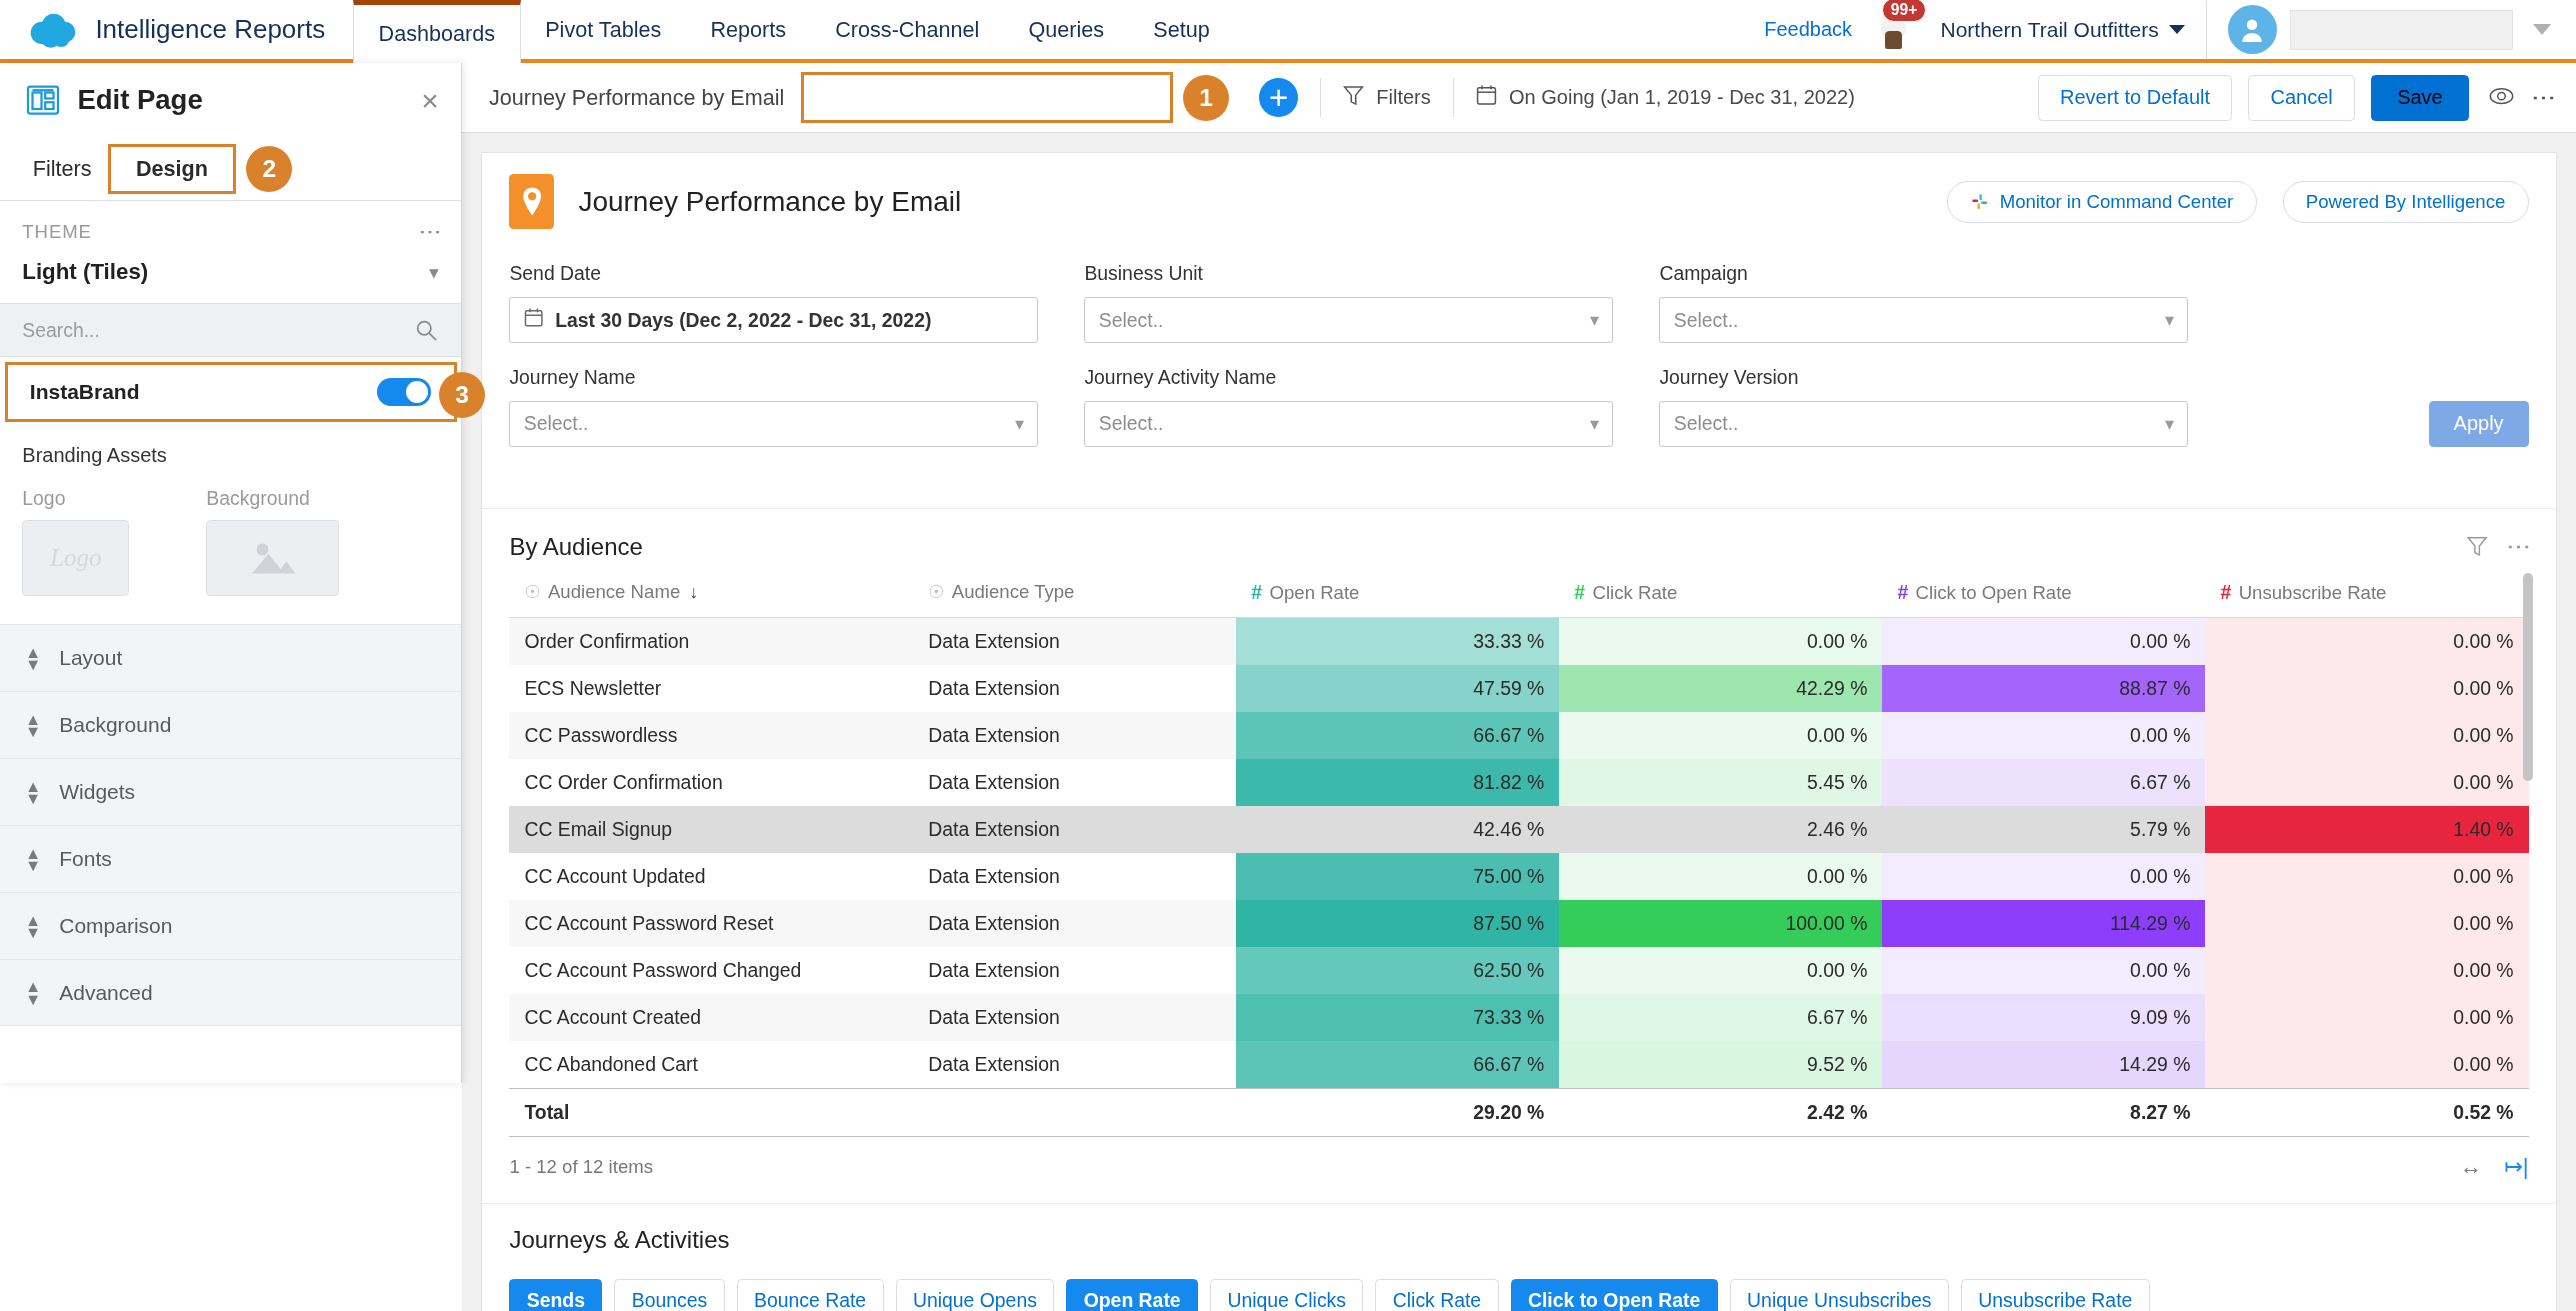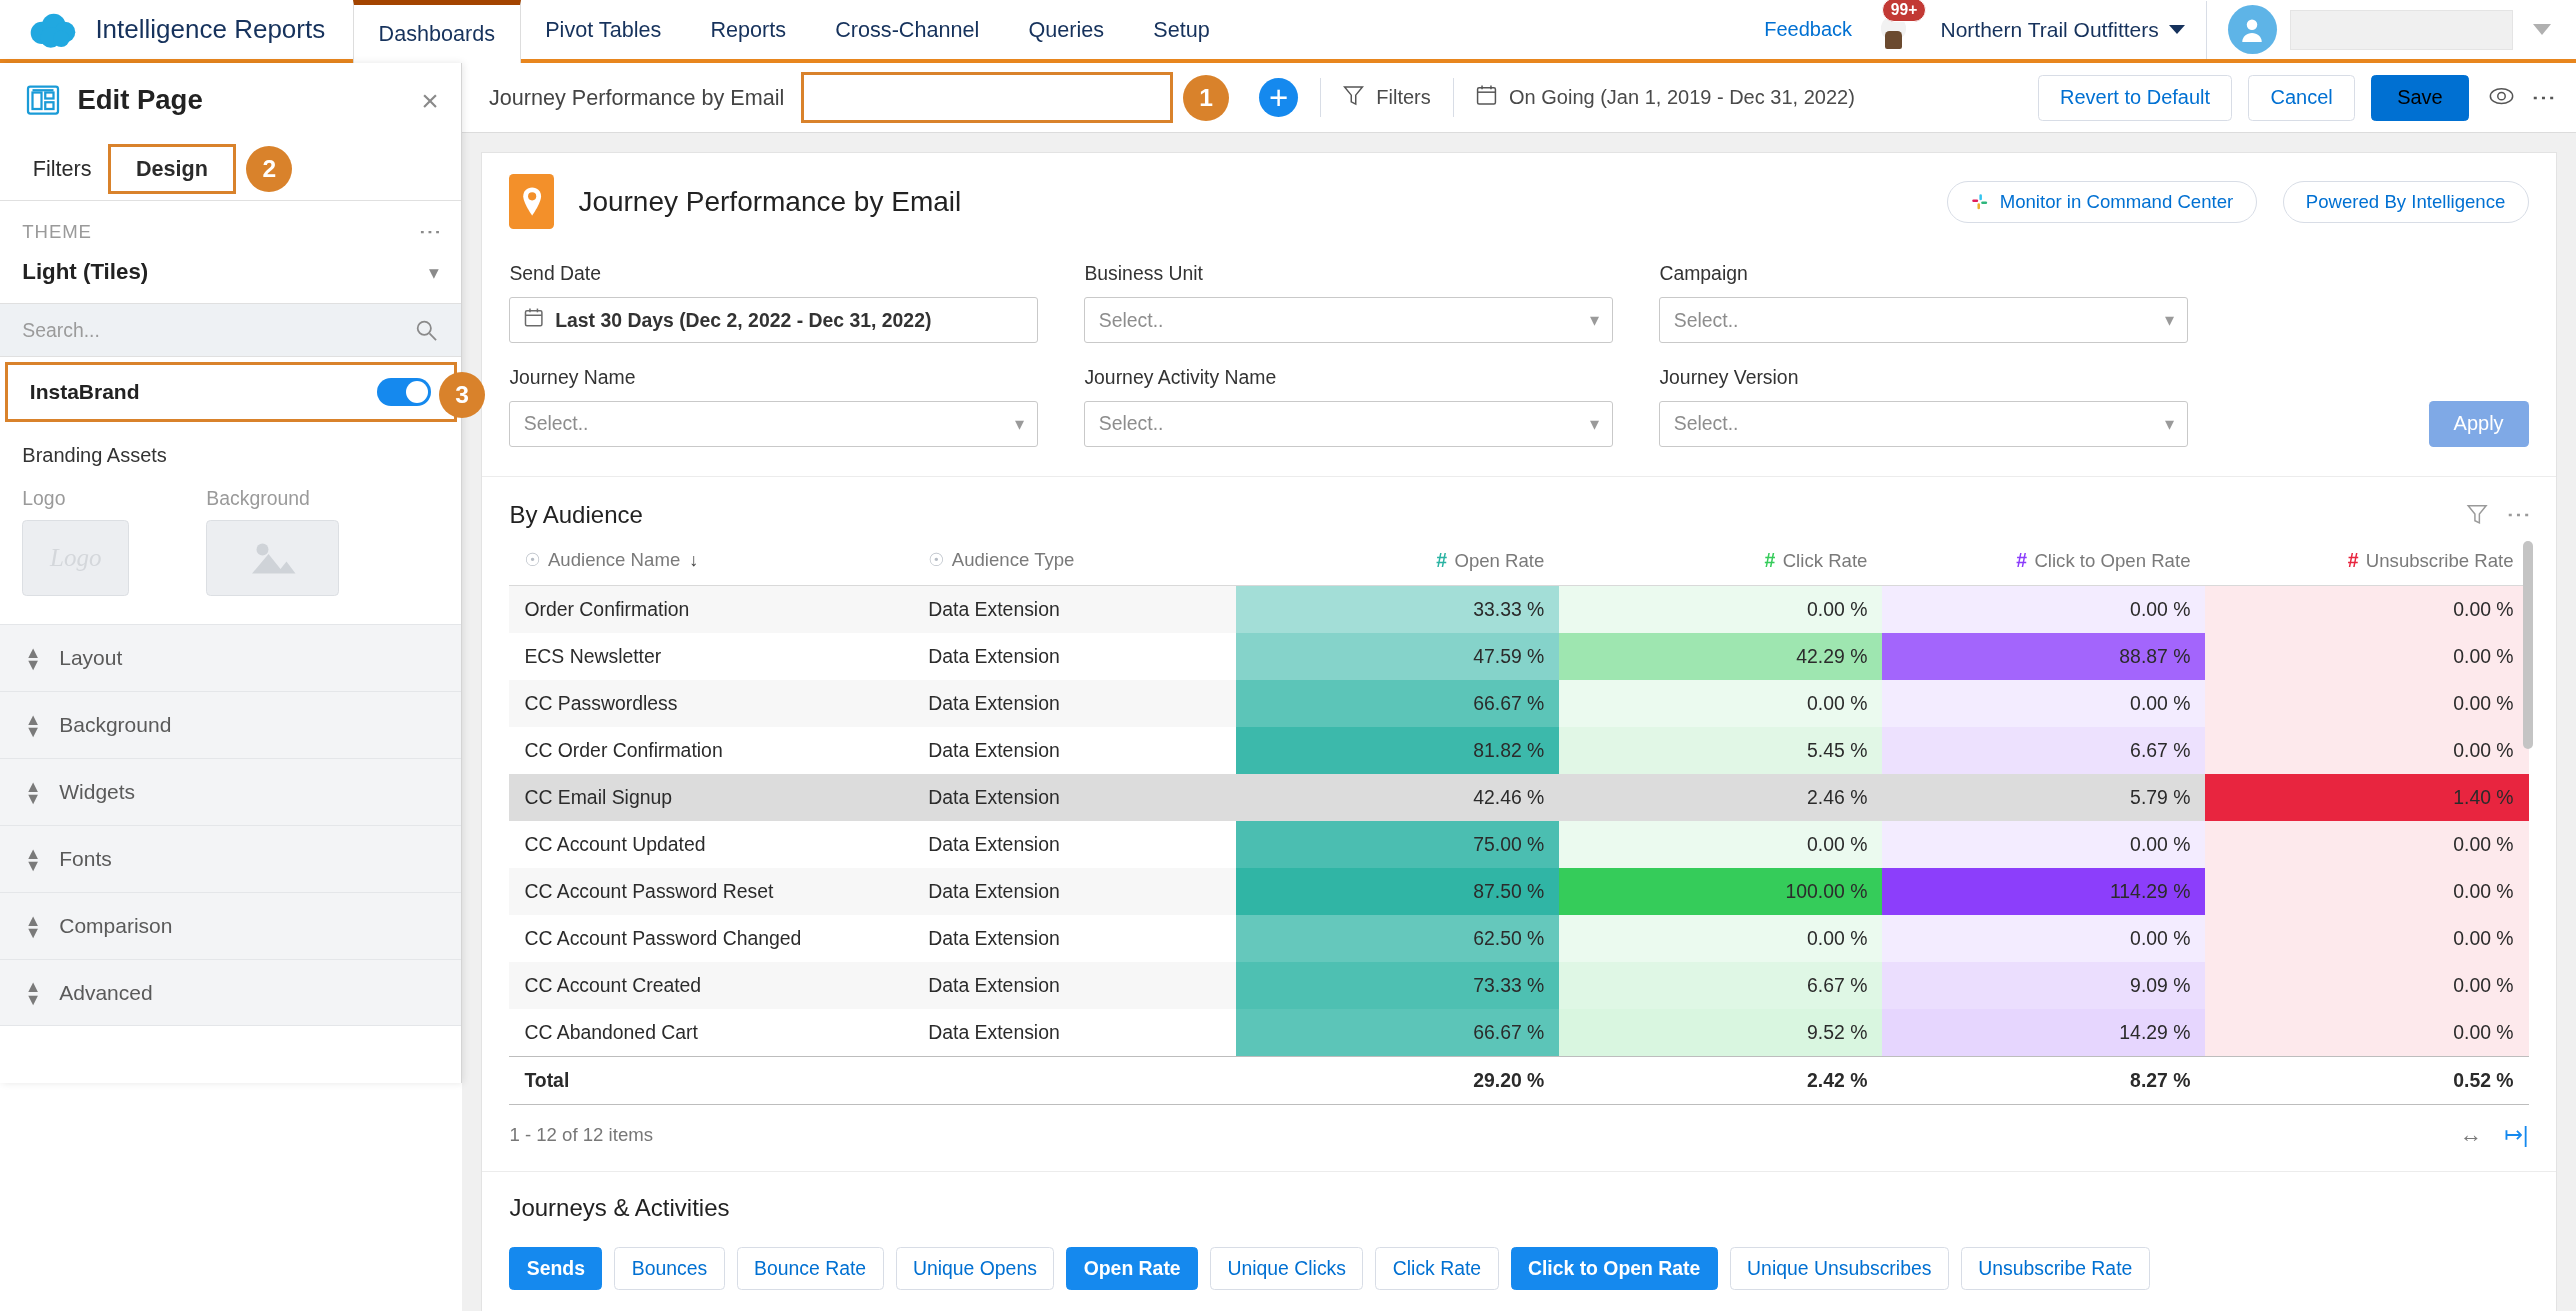--- a/index.html
+++ b/index.html
@@ -194,28 +194,28 @@
   .fselect .fchev { margin-left:auto; color:#9a9a9a; font-size:18px; }
   .cal-ico { margin-right:12px; }
   .apply-cell { display:flex; align-items:flex-end; justify-content:flex-end; }
   .apply-btn {
     background:#7fa9e6; color:#fff; border:none; border-radius:4.5px; font-size:20px;
     padding:0 25px; height:46px; cursor:pointer; font-family:"Liberation Sans",sans-serif;
     margin-bottom:22.3px;
   }
 
   
-  .tbl-sec { padding: 7.4px 0 0 0; border-top:0.7px solid #ececec; }
+  .tbl-sec { padding: 7.4px 0 0 0; border-top:0.7px solid #ececec;margin-top:32px; }
   .tbl-head-row { display:flex; align-items:center; padding: 16.4px 27px 9px 27px; }
   .tbl-sec-title { font-size:24px; color:#222; }
   .tbl-head-icons { margin-left:auto; display:flex; align-items:center; gap:21px; }
   .tbl-wrap { position:relative; padding:0 27px 0 27px; }
   table.grid { width:100%; border-collapse:collapse; table-layout:fixed; }
   table.grid th {
-    font-size:18.6px; color:#7a7a7a; font-weight:400; text-align:right; padding:10.4px 15px 13.4px 15px;
+    font-size:18.6px; color:#7a7a7a; font-weight:400; text-align:left; padding:10.4px 15px 13.4px 15px;
     border-bottom:1.5px solid #d9d9d9; white-space:nowrap;
   }
   table.grid th.lft { text-align:left; }
   table.grid td {
     font-size:19.4px; color:#2b2b2b; text-align:right; padding:12px 15px; height:37px; white-space:nowrap;
   }
   table.grid td.lft { text-align:left; }
   .hash { font-weight:700; font-size:19.4px; margin-right:7.4px; }
   .colicon { color:#b6bcc4; margin-right:7.4px; font-size:18px; }
   .sortarrow { margin-left:9px; font-size:18px; color:#444; }

